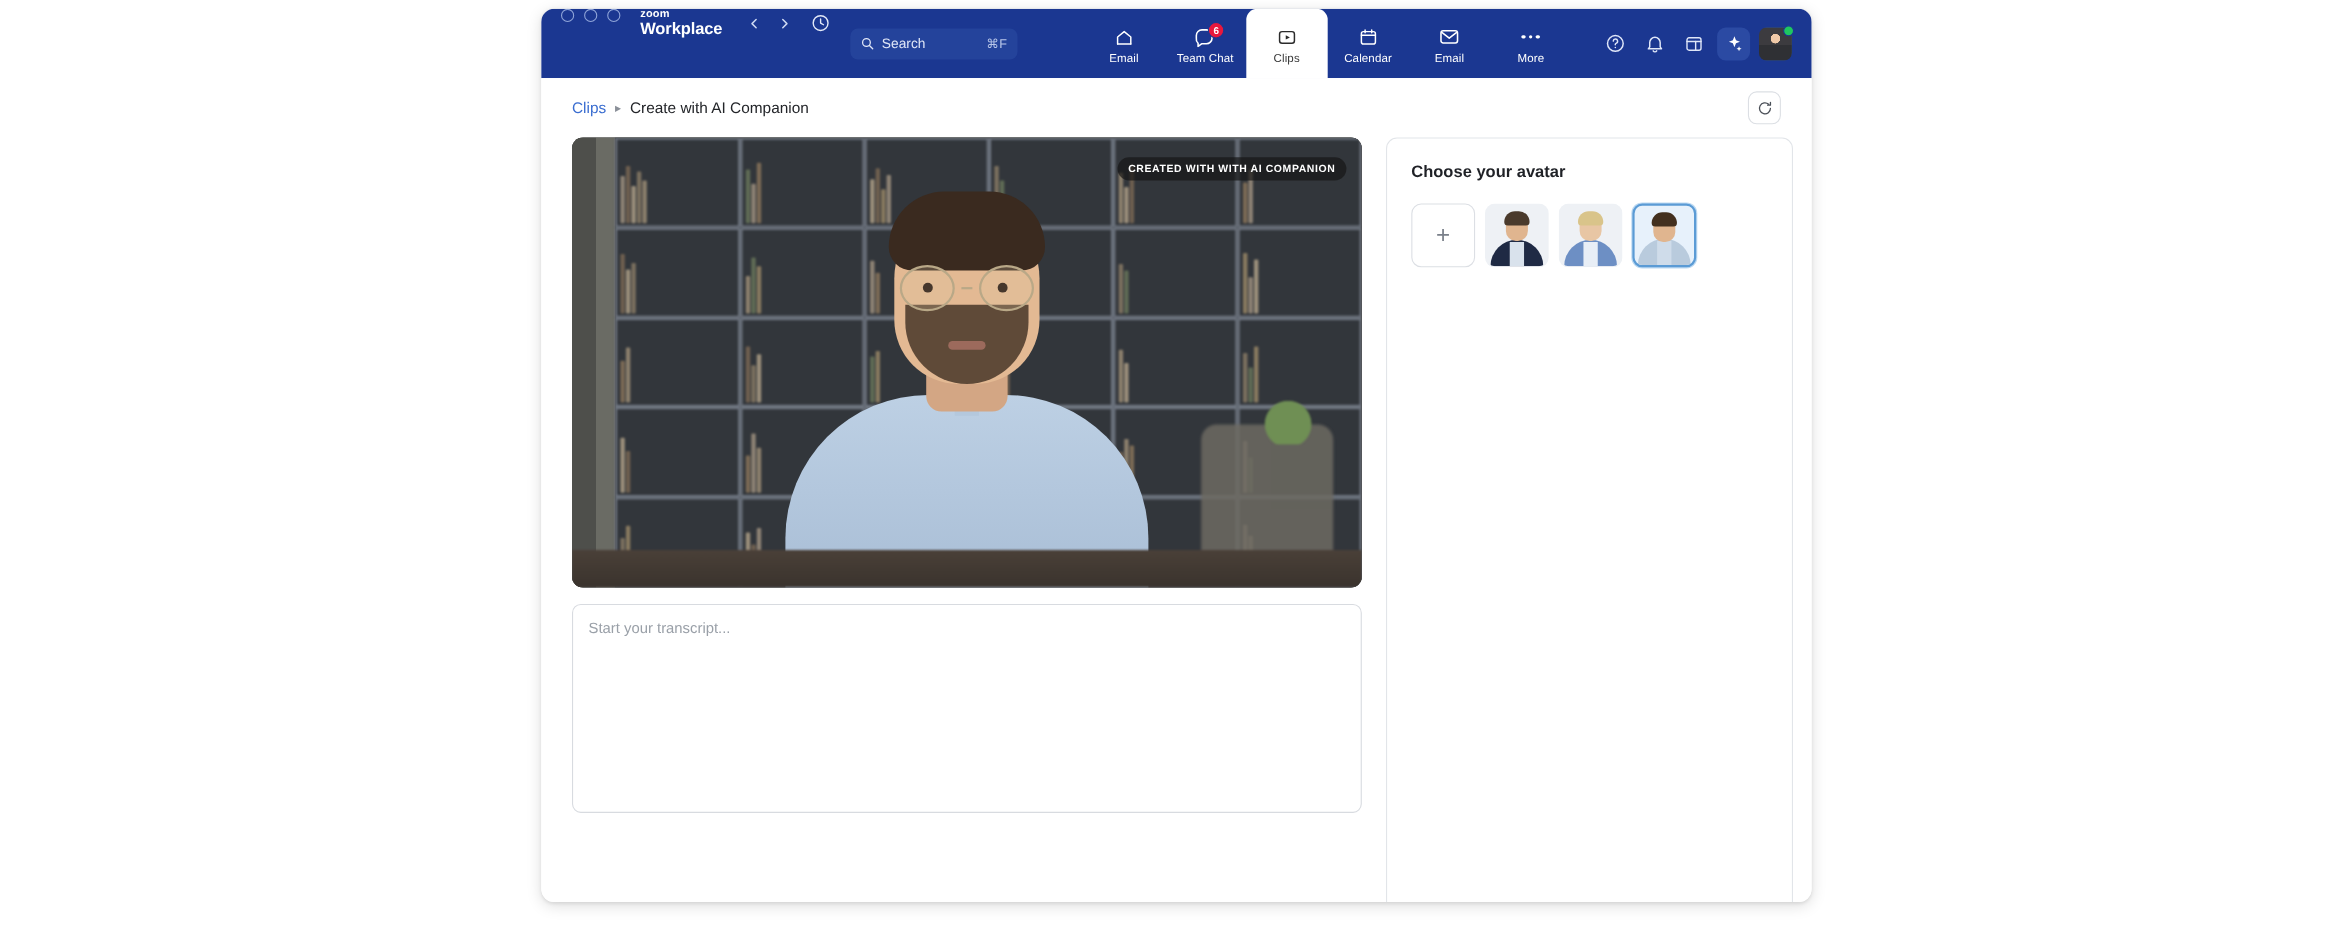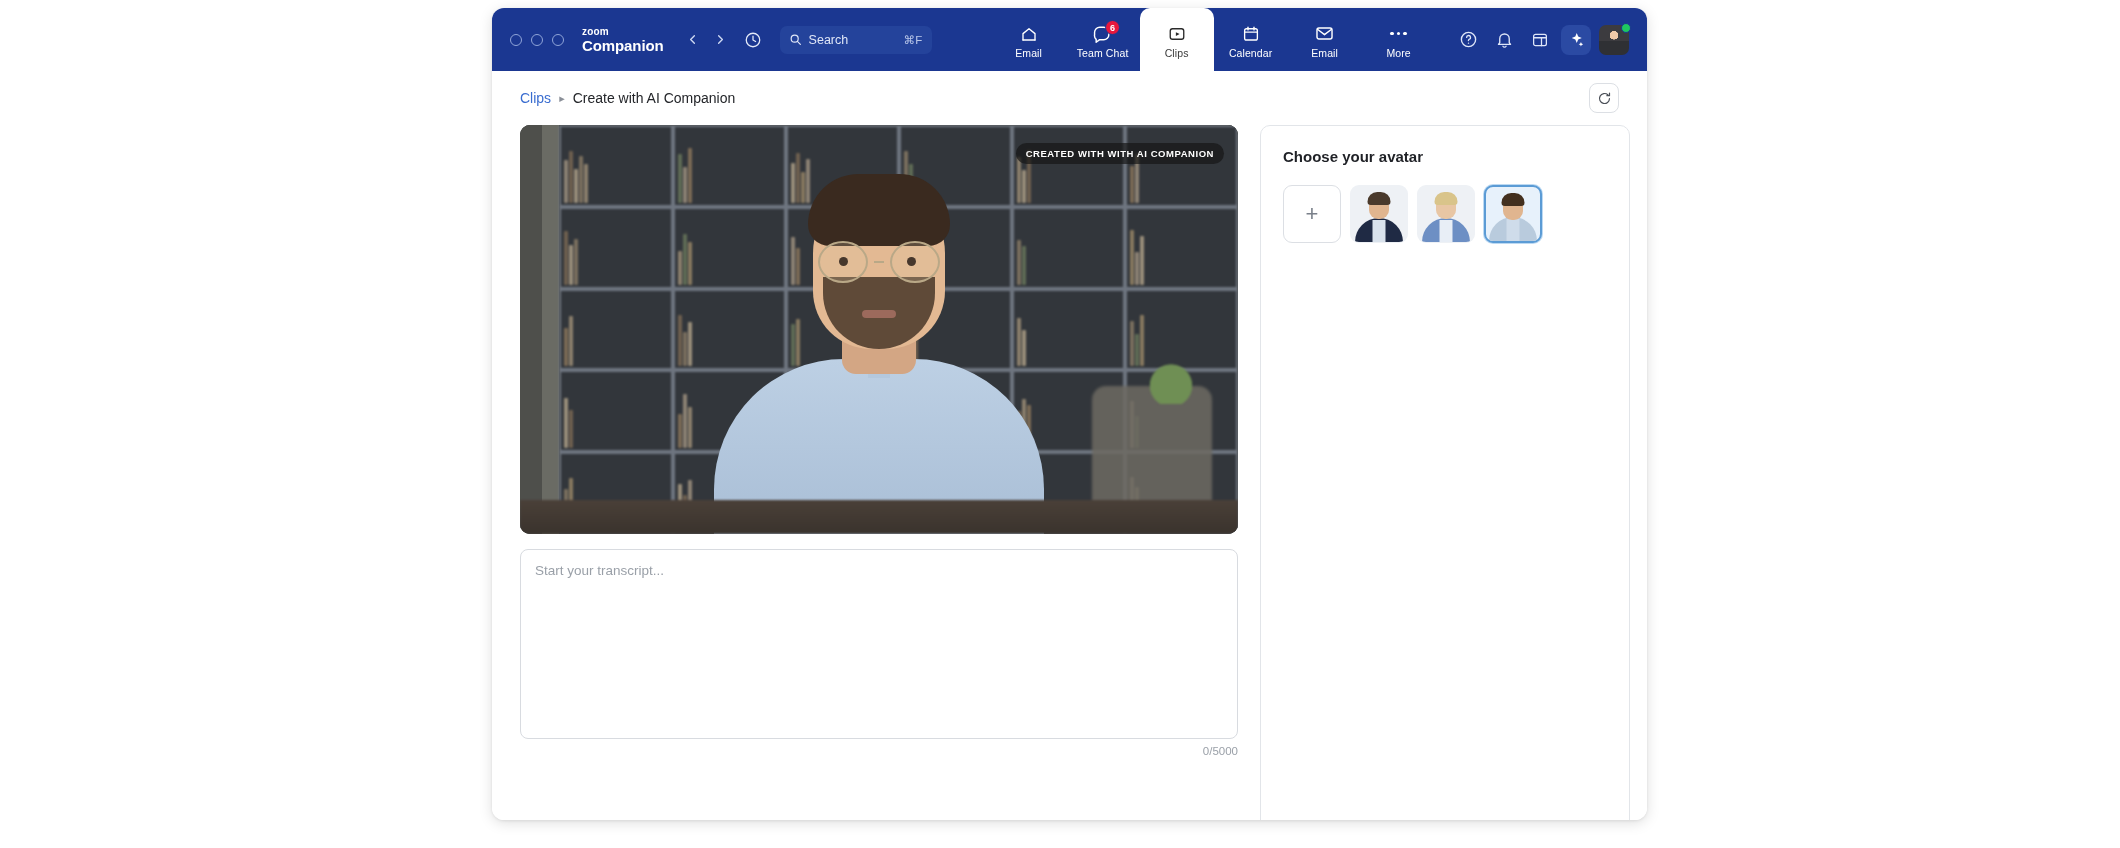--- a/index.html
+++ b/index.html
@@ -32,21 +32,21 @@
     height: 63px;
     background: #1b3791;
     display: flex;
     align-items: stretch;
     flex: 0 0 63px;
     position: relative;
   }
 
   .tb-left {
     display: flex;
-    align-items: center;
+    align-items: flex-start;
     padding-left: 18px;
     gap: 0;
     flex: 0 0 auto;
   }
 
   .win-dots { display: flex; gap: 9px; align-items: center; }
   .win-dot {
     width: 12px; height: 12px;
     border-radius: 50%;
     border: 1.4px solid #8fa4d8;
@@ -489,21 +489,21 @@
 
     <div class="tb-left">
       <div class="win-dots">
         <span class="win-dot"></span>
         <span class="win-dot"></span>
         <span class="win-dot"></span>
       </div>
 
       <div class="brand">
         <span class="brand-top">zoom</span>
-        <span class="brand-bottom">Companion</span>
+        <span class="brand-bottom">Workplace</span>
       </div>
 
       <div class="nav-arrows">
         <div class="navbtn">
           <svg width="15" height="15" viewBox="0 0 24 24" fill="none" stroke="currentColor" stroke-width="2.2" stroke-linecap="round" stroke-linejoin="round">
               <polyline points="15 18 9 12 15 6"></polyline>
             </svg>
         </div>
         <div class="navbtn">
           <svg width="15" height="15" viewBox="0 0 24 24" fill="none" stroke="currentColor" stroke-width="2.2" stroke-linecap="round" stroke-linejoin="round">
@@ -821,21 +821,20 @@
             <div class="pupil r"></div>
           </div>
 
           <div class="vid-desk"></div>
 
           <div class="watermark">CREATED WITH WITH AI COMPANION</div>
         </div>
 
         <div class="transcript-wrap">
           <textarea class="transcript" placeholder="Start your transcript..." style=""></textarea>
-          <div class="counter">0/5000</div>
         </div>
       </div>
 
       <div class="right-col">
         <div class="avatar-panel">
           <div class="panel-title">Choose your avatar</div>
 
           <div class="avatar-row">
 
             <div class="av-add">

